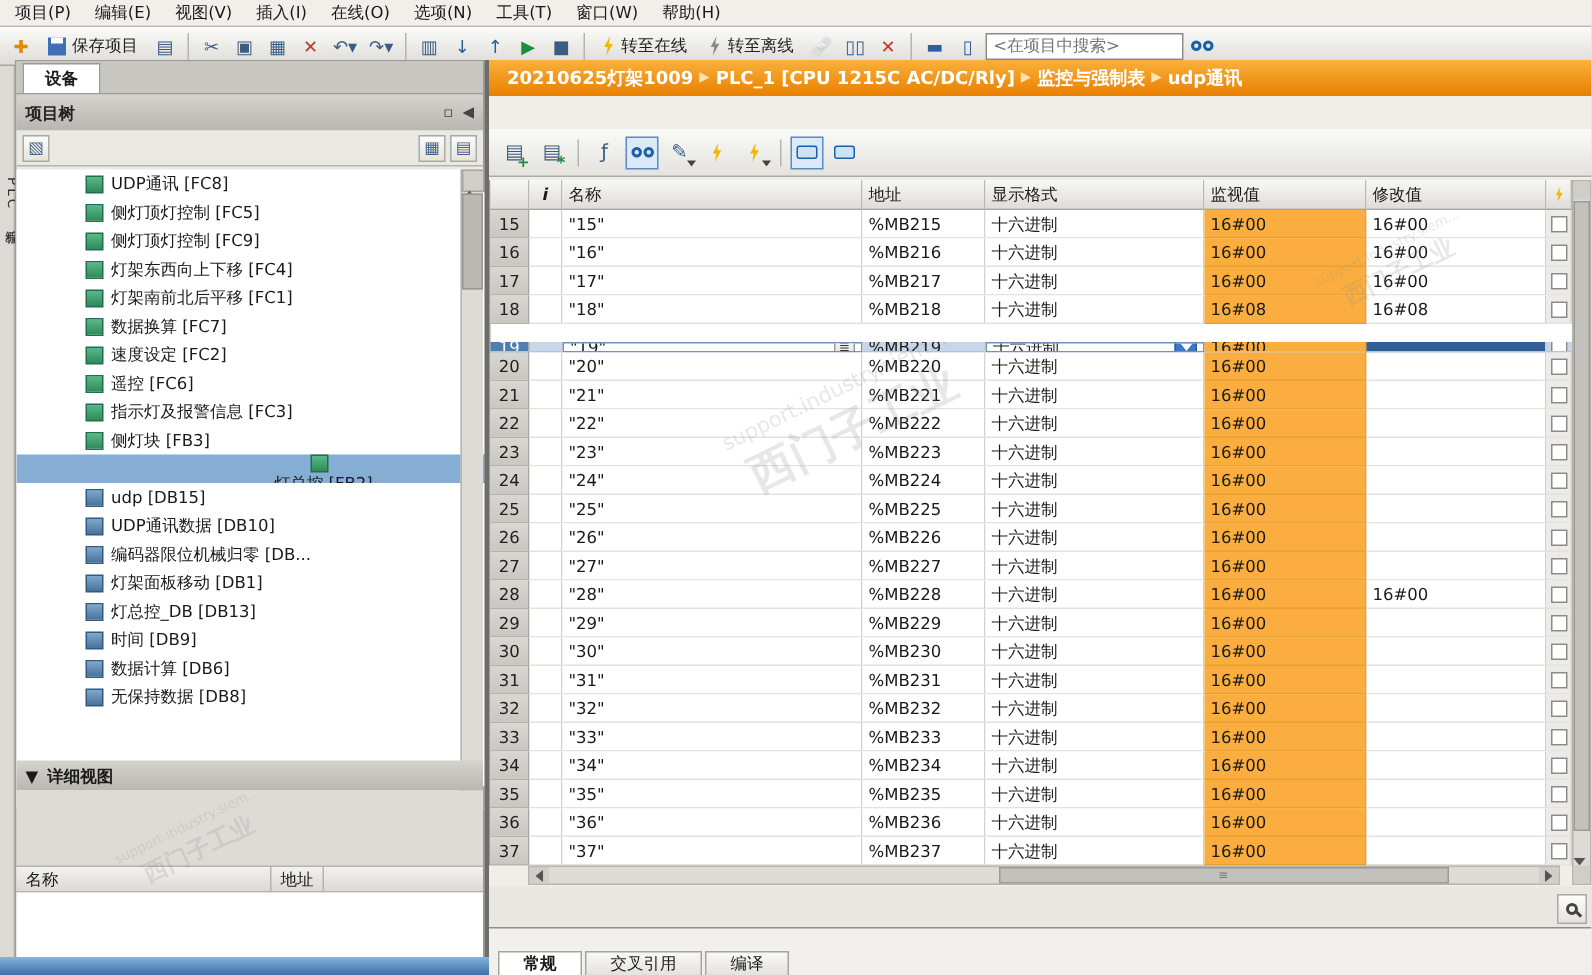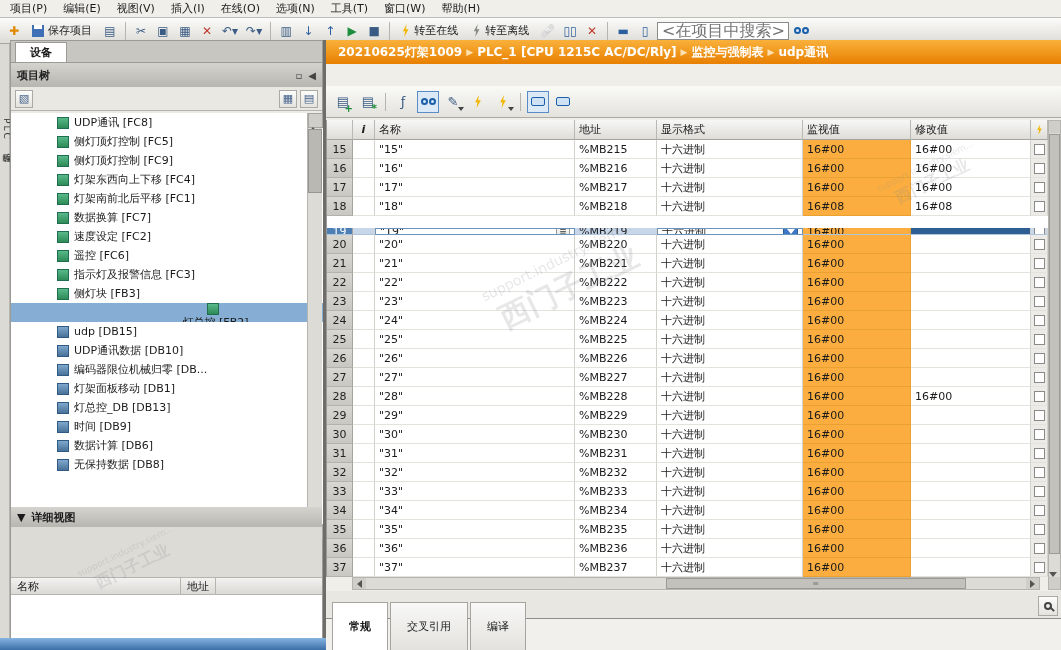--- a/index.html
+++ b/index.html
@@ -13,21 +13,21 @@
   
   #toolbar{position:absolute;left:0;top:18px;width:1061px;height:26px;background:linear-gradient(#FBFBF9,#DDDCD7);border-bottom:1px solid #A8A7A2;display:flex;align-items:center;gap:2px;padding:0 4px;}
   .tbtn{min-width:20px;height:20px;display:flex;align-items:center;justify-content:center;border:1px solid transparent;border-radius:2px;font-size:12px;color:#3A5B84;padding:0 2px;}
   .tbtn.lbl{font-size:11px;color:#222;gap:4px;padding:0 5px;}
   .tsep{width:1px;height:18px;background:#B5B4AF;margin:0 3px;}
   .floppy{width:12px;height:12px;background:#3F6FB5;position:relative;}
   .floppy::after{content:"";position:absolute;left:2px;top:0;width:8px;height:4px;background:#fff;}
   .red{color:#C0392B;}
   .grn{color:#1E8E3E;}
   .blueicn{color:#2C5F9E;}
-  .searchbox{width:132px;height:18px;border:1px solid #8A8A86;background:#fff;font-size:16px;color:#666;padding:0 4px;}
+  .searchbox{width:132px;height:18px;border:1px solid #8A8A86;background:#fff;font-size:11px;color:#666;padding:0 4px;}
   .bolt{display:inline-block;width:9px;height:13px;background:#F2B705;clip-path:polygon(62% 0,18% 56%,44% 56%,34% 100%,82% 40%,52% 40%);}
   .bolt.gray{background:#8A8A86;}
   .glasses{display:inline-flex;gap:1px;align-items:center;}
   .glasses i{width:7px;height:7px;border:2px solid #1B5FA8;border-radius:50%;background:#D9E8F7;display:inline-block;}
 
   
   #sidestrip{position:absolute;left:0;top:44px;width:10px;height:594px;background:#DCDAD4;border-right:1px solid #B5B4AF;}
   #sidetab{position:absolute;left:0;top:118px;width:10px;writing-mode:vertical-lr;font-size:9px;color:#333;letter-spacing:2px;text-align:center;}
 
   
@@ -116,21 +116,21 @@
   .tri-r{width:0;height:0;border-top:4px solid transparent;border-bottom:4px solid transparent;border-left:5px solid #555;}
   .tri-u{width:0;height:0;border-left:4px solid transparent;border-right:4px solid transparent;border-bottom:5px solid #555;margin:3px auto;}
   .tri-d{width:0;height:0;border-left:4px solid transparent;border-right:4px solid transparent;border-top:5px solid #555;margin:3px auto;}
 
   
   #belowtable{position:absolute;left:326px;top:591px;width:735px;height:27px;background:#E8E7E2;}
   #zoombtn{position:absolute;left:1038px;top:596px;width:20px;height:20px;border:1px solid #ABAAA5;background:linear-gradient(#FCFCFA,#E4E3DE);display:flex;align-items:center;justify-content:center;}
   .mag{width:8px;height:8px;border:2px solid #444;border-radius:50%;position:relative;}
   .mag::after{content:"";position:absolute;width:6px;height:2px;background:#444;transform:rotate(45deg);right:-5px;bottom:-2px;}
   #bottombar{position:absolute;left:326px;top:618px;width:735px;height:32px;background:#F1F0EC;border-top:1px solid #8F8E8A;display:flex;align-items:flex-end;padding:0 0 0 6px;}
-  .btab{padding:16px 16px;border:1px solid #A5A49F;border-bottom:none;background:linear-gradient(#F8F8F6,#E3E2DE);margin-right:2px;}
+  .btab{padding:0 16px;border:1px solid #A5A49F;border-bottom:none;background:linear-gradient(#F8F8F6,#E3E2DE);margin-right:2px;}
   .btab.active{background:#fff;font-weight:bold;}
 
   
   .wm{position:absolute;z-index:60;pointer-events:none;color:#8A8A8A;opacity:.20;transform:rotate(-26deg);text-align:center;line-height:1.3;}
   .wm .l1{font-size:30px;font-weight:bold;}
   .wm .l2{font-size:14px;}
   .wm.small .l1{font-size:16px;}
   .wm.small .l2{font-size:9px;}
 </style>
 </head>

